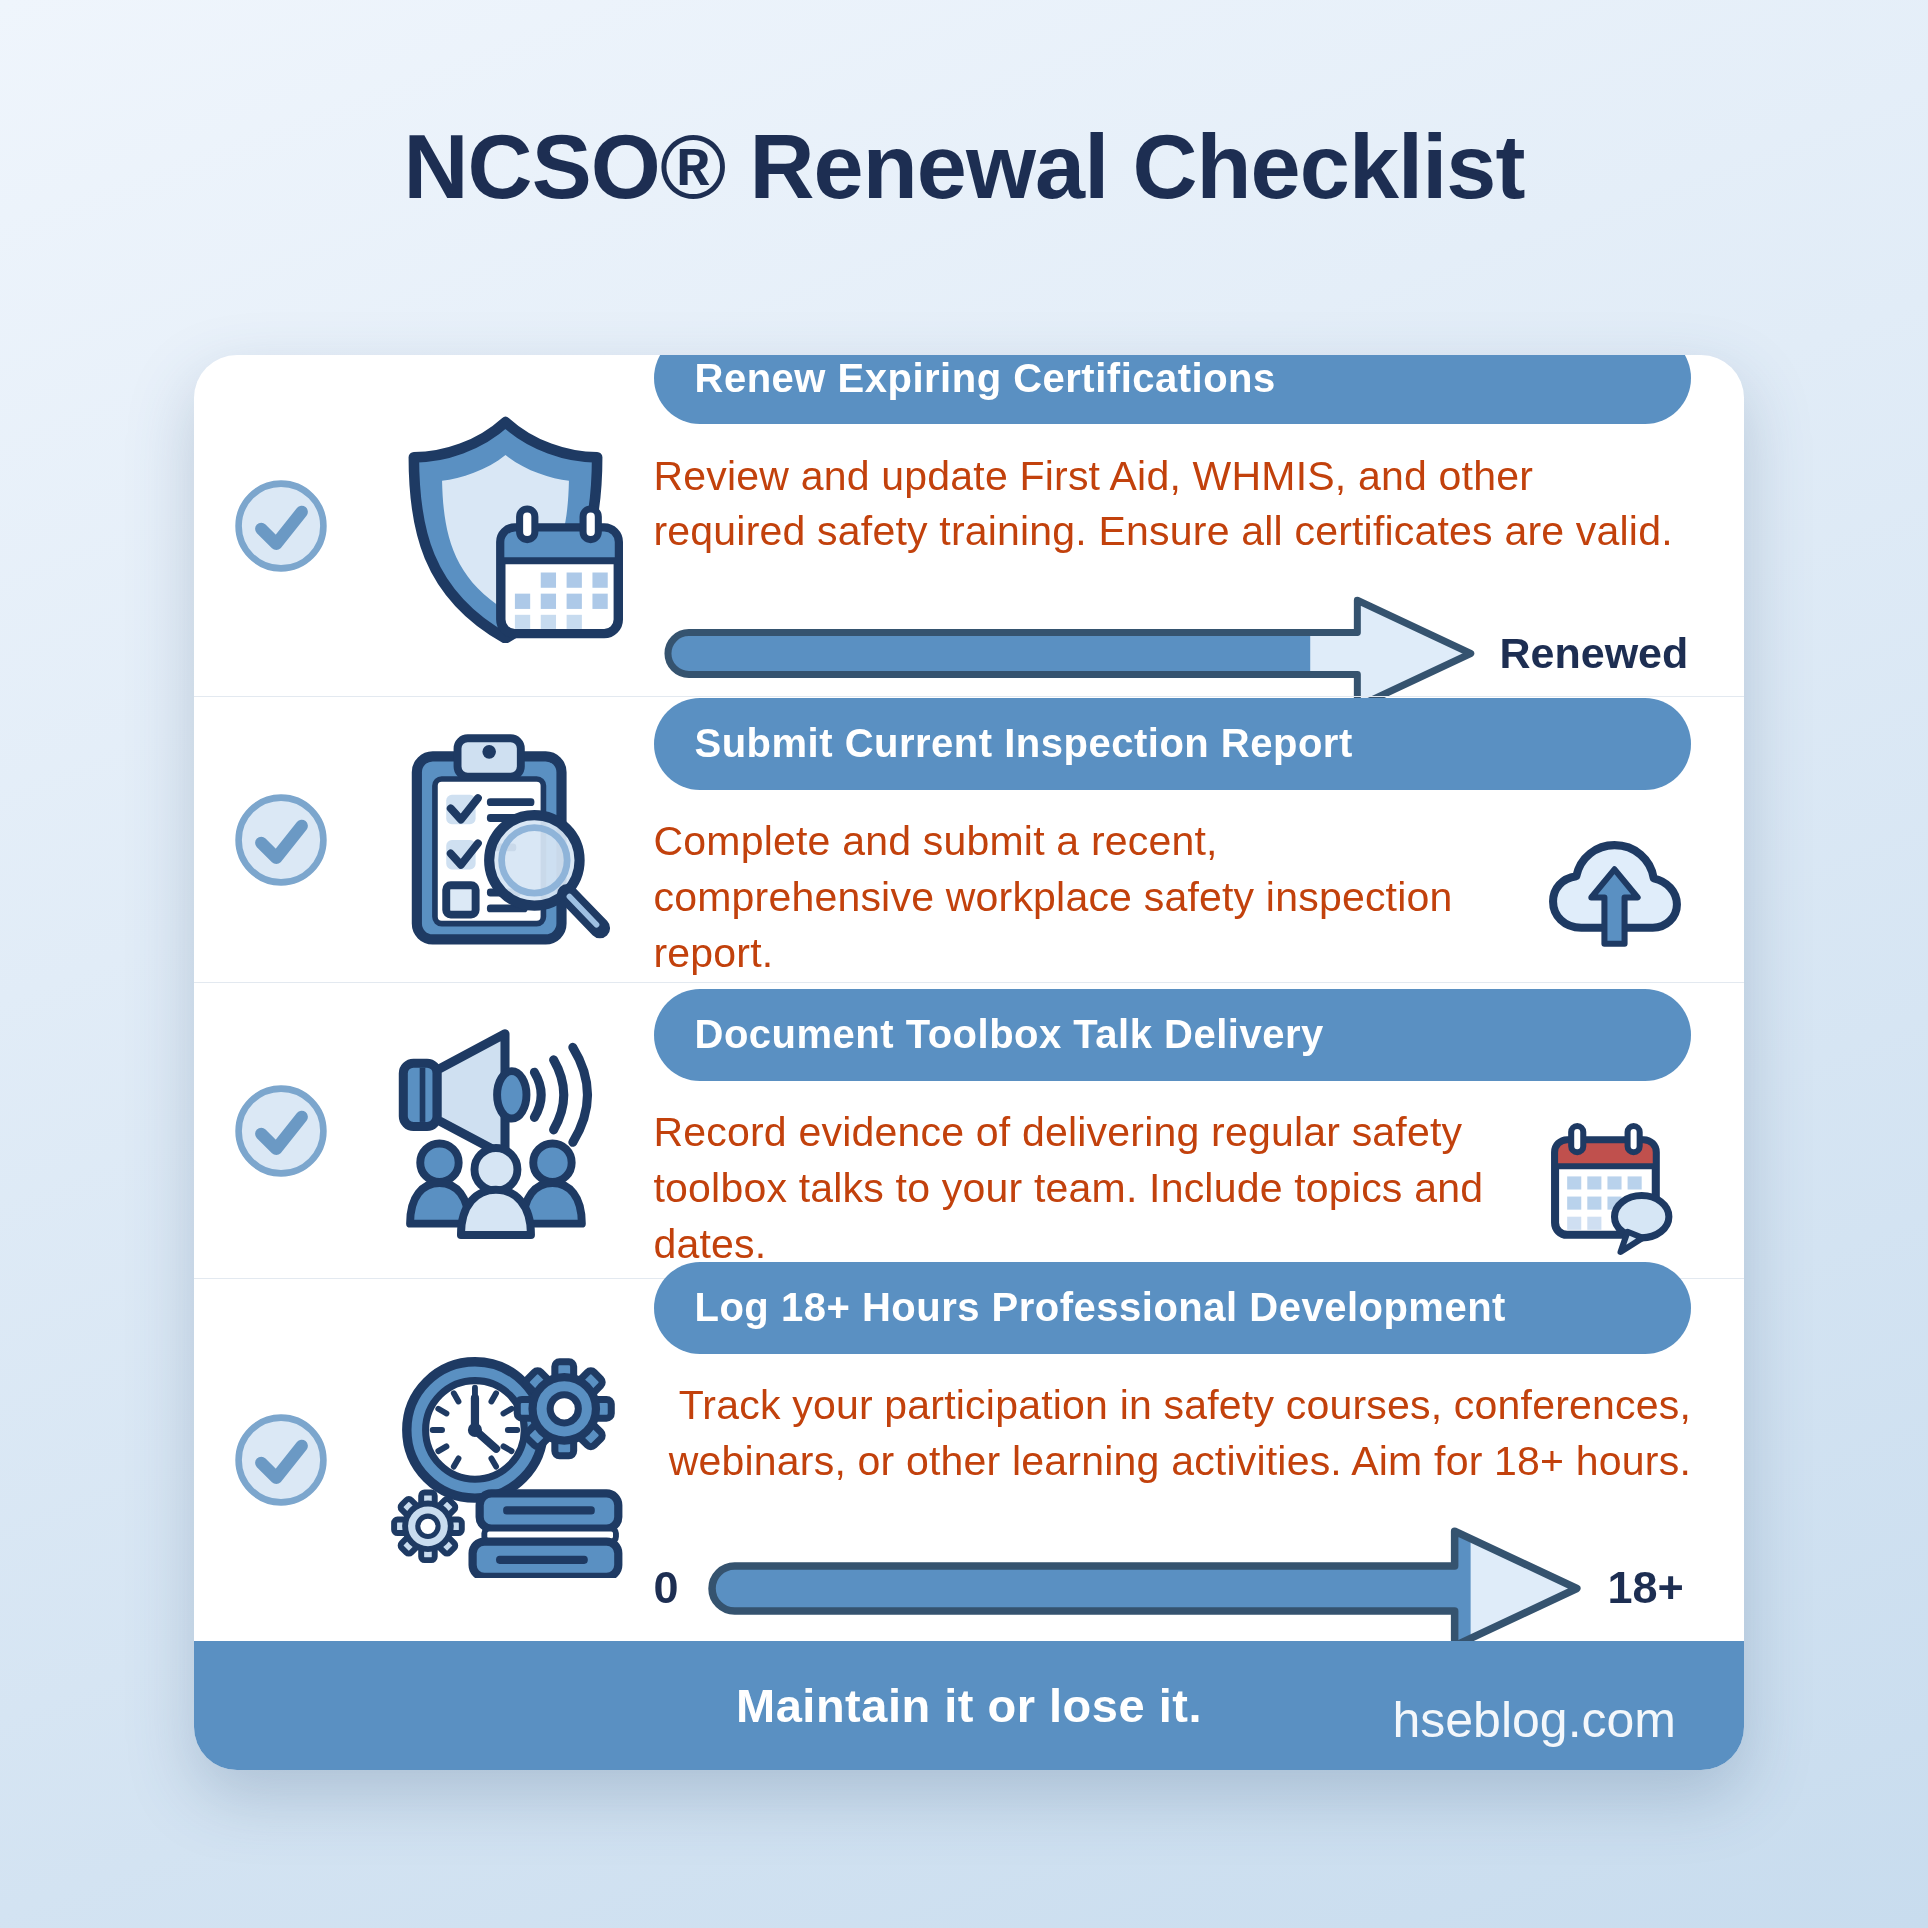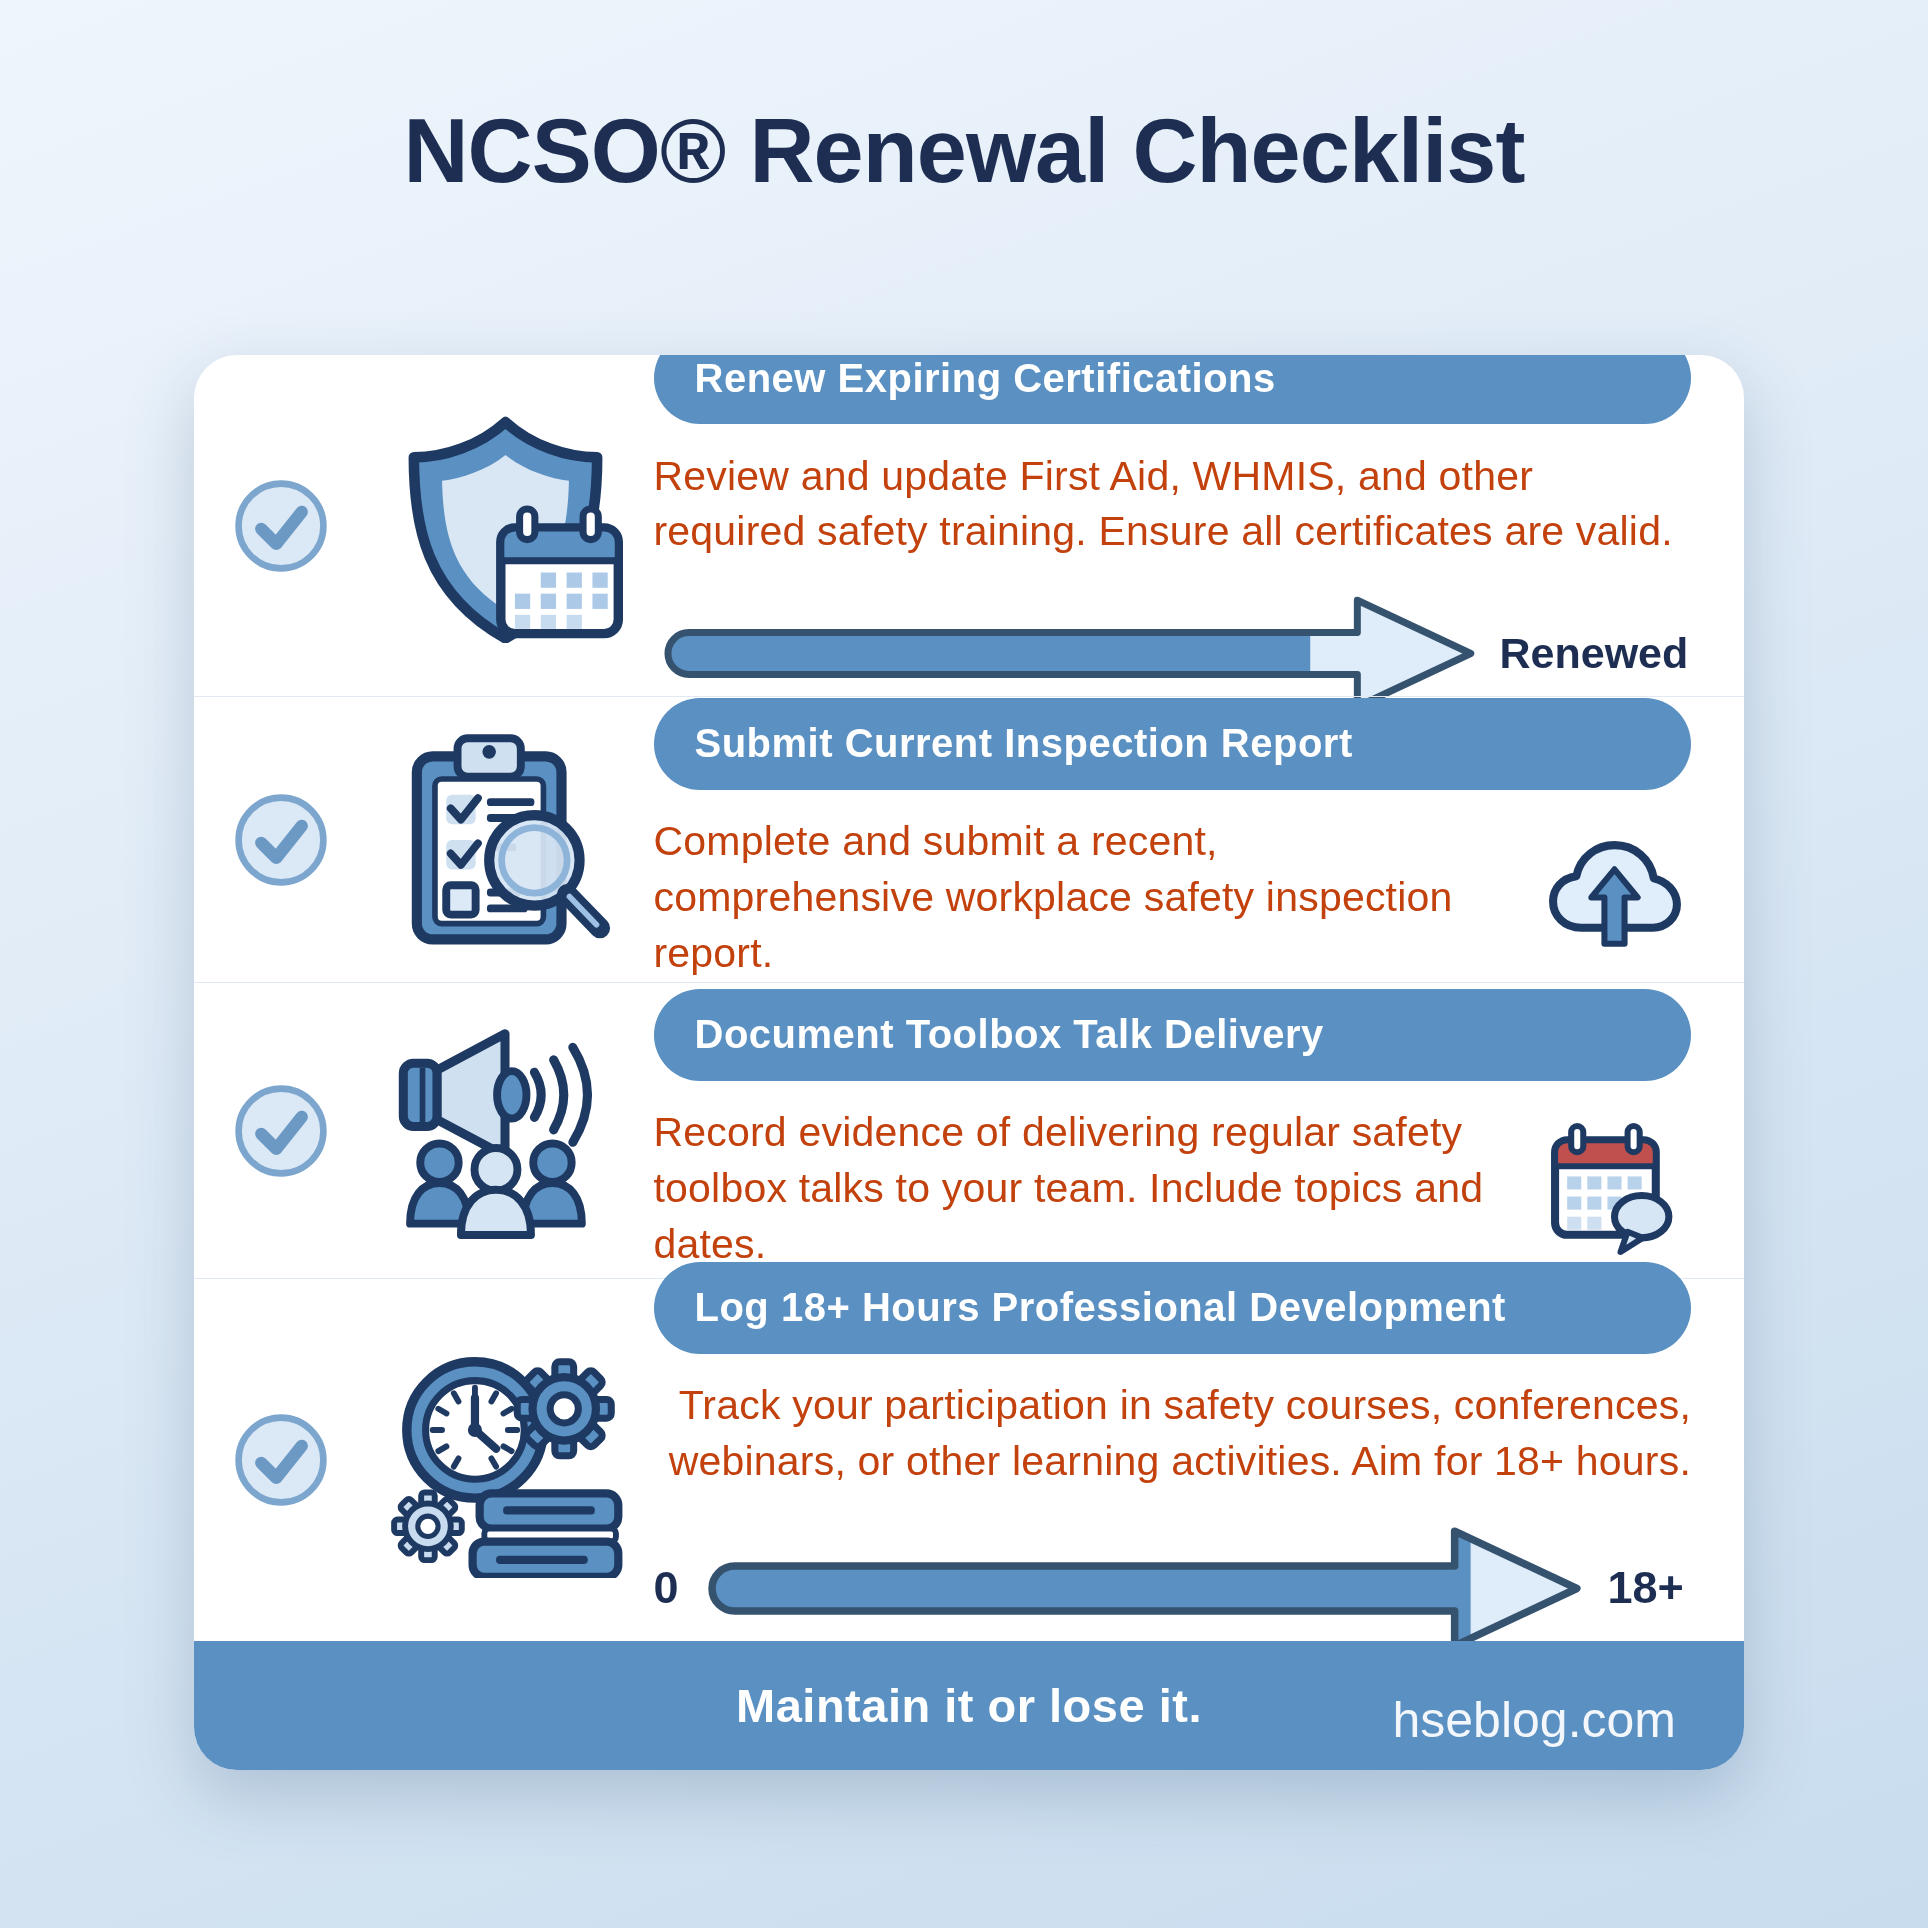--- a/index.html
+++ b/index.html
@@ -3,21 +3,21 @@
 <meta charset="utf-8">
 <style>
   * { margin:0; padding:0; box-sizing:border-box; }
   html,body { background:#dfeaf6; }
   .canvas {
     position:relative; width:1928px; height:1928px; overflow:hidden;
     background:linear-gradient(160deg,#eff5fc 0%,#e1ecf7 38%,#c8dcee 100%);
     font-family:"Liberation Sans","DejaVu Sans",sans-serif;
   }
   .header { position:absolute; top:100px; left:0; width:100%; text-align:center; }
-  .title { font-size:90px; font-weight:bold; color:#1d2e52; letter-spacing:-0.9px; }
+  .title { font-size:90px; font-weight:bold; color:#1d2e52; letter-spacing:-0.9px;margin-top:16px; }
   .subtitle { margin-top:22.6px; font-size:49px; color:#3a4352; }
 
   .card {
     position:absolute; left:194px; top:355px; width:1550px; height:1415px;
     background:#ffffff; border-radius:43px; overflow:hidden;
     box-shadow:0 26px 66px rgba(59,92,128,.25);
     display:flex; flex-direction:column;
   }
   .row { display:flex; align-items:center; padding:0 53px 0 38px; flex:none; }
   .row + .row { border-top:1.9px solid #e3e9f0; }

